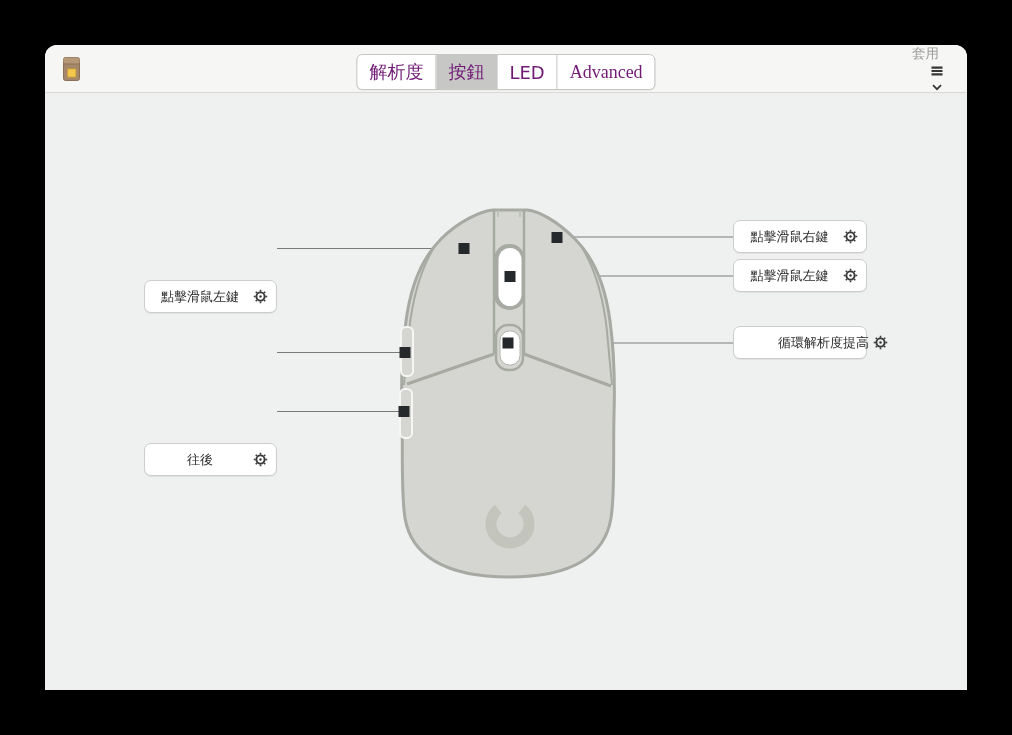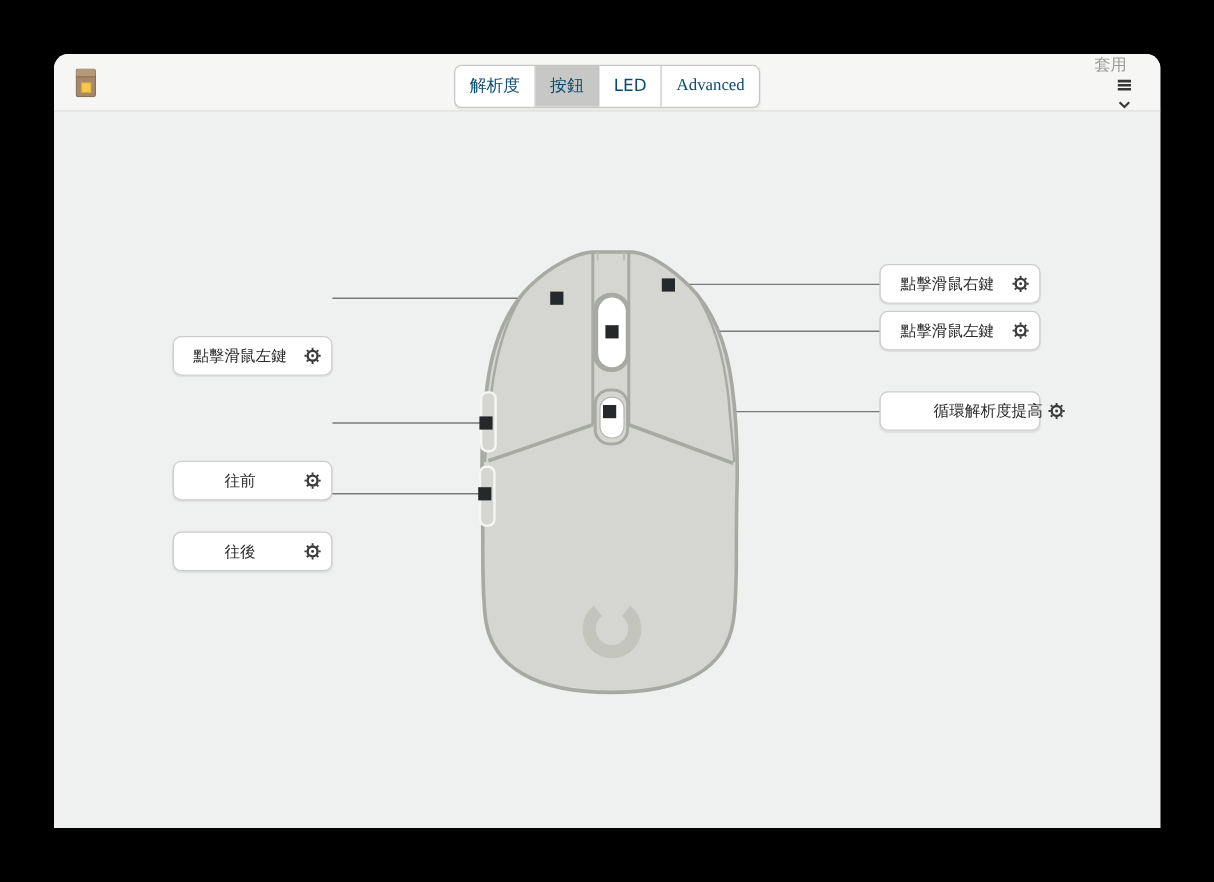--- a/index.html
+++ b/index.html
@@ -8,21 +8,21 @@
     border-radius:12px 12px 0 0;overflow:hidden;background:#eff0f0;
     box-shadow:0 2px 14px rgba(0,0,0,.55);}
   
   .headerbar{position:relative;height:47px;background:#f6f6f5;
     border-bottom:1px solid #d9d8d6;}
   .app-icon{position:absolute;left:18px;top:12px;width:17px;height:24px;}
   .tab-group{position:absolute;left:50%;top:9px;transform:translateX(-50%);
     height:34px;display:flex;background:#ffffff;border:1px solid #c6c6c3;
     border-radius:6px;overflow:hidden;box-shadow:0 1px 1px rgba(0,0,0,.05);}
   .tab{display:flex;align-items:center;justify-content:center;padding:0 12px;
-    font-size:14px;color:#0c4a6e;border-right:1px solid #c6c6c3;
+    font-size:18px;color:#701a75;border-right:1px solid #c6c6c3;
     white-space:nowrap;cursor:default;}
   .tab:last-child{border-right:none;font-family:Liberation Serif, serif;}
   .tab.selected{background:#c7c7c5;}
   .header-right{position:absolute;right:12px;top:0;height:47px;
     display:flex;align-items:center;flex-direction:column;}
   .apply-label{color:#9d9c99;font-size:13.5px;margin-right:16px;}
   .icon-btn{width:30px;height:30px;display:flex;align-items:center;
     justify-content:center;border-radius:5px;margin-left:6px;}
   .icon-btn svg{display:block;}
   
@@ -168,26 +168,20 @@
         <rect x="353.5" y="313" width="11" height="11"></rect>
       </g>
     </svg>
 
     <div class="assign-btn pos-left b-left1">
       <span class="btn-label">點擊滑鼠左鍵</span>
       <svg class="gear" viewBox="0 0 16 16">
           <use href="#gear"></use>
         </svg>
     </div>
-    <div class="assign-btn pos-left b-left2">
-      <span class="btn-label">往前</span>
-      <svg class="gear" viewBox="0 0 16 16">
-          <use href="#gear"></use>
-        </svg>
-    </div>
     <div class="assign-btn pos-left b-left3">
       <span class="btn-label">往後</span>
       <svg class="gear" viewBox="0 0 16 16">
           <use href="#gear"></use>
         </svg>
     </div>
 
     <div class="assign-btn pos-right b-right1">
       <span class="btn-label">點擊滑鼠右鍵</span>
       <svg class="gear" viewBox="0 0 16 16">

